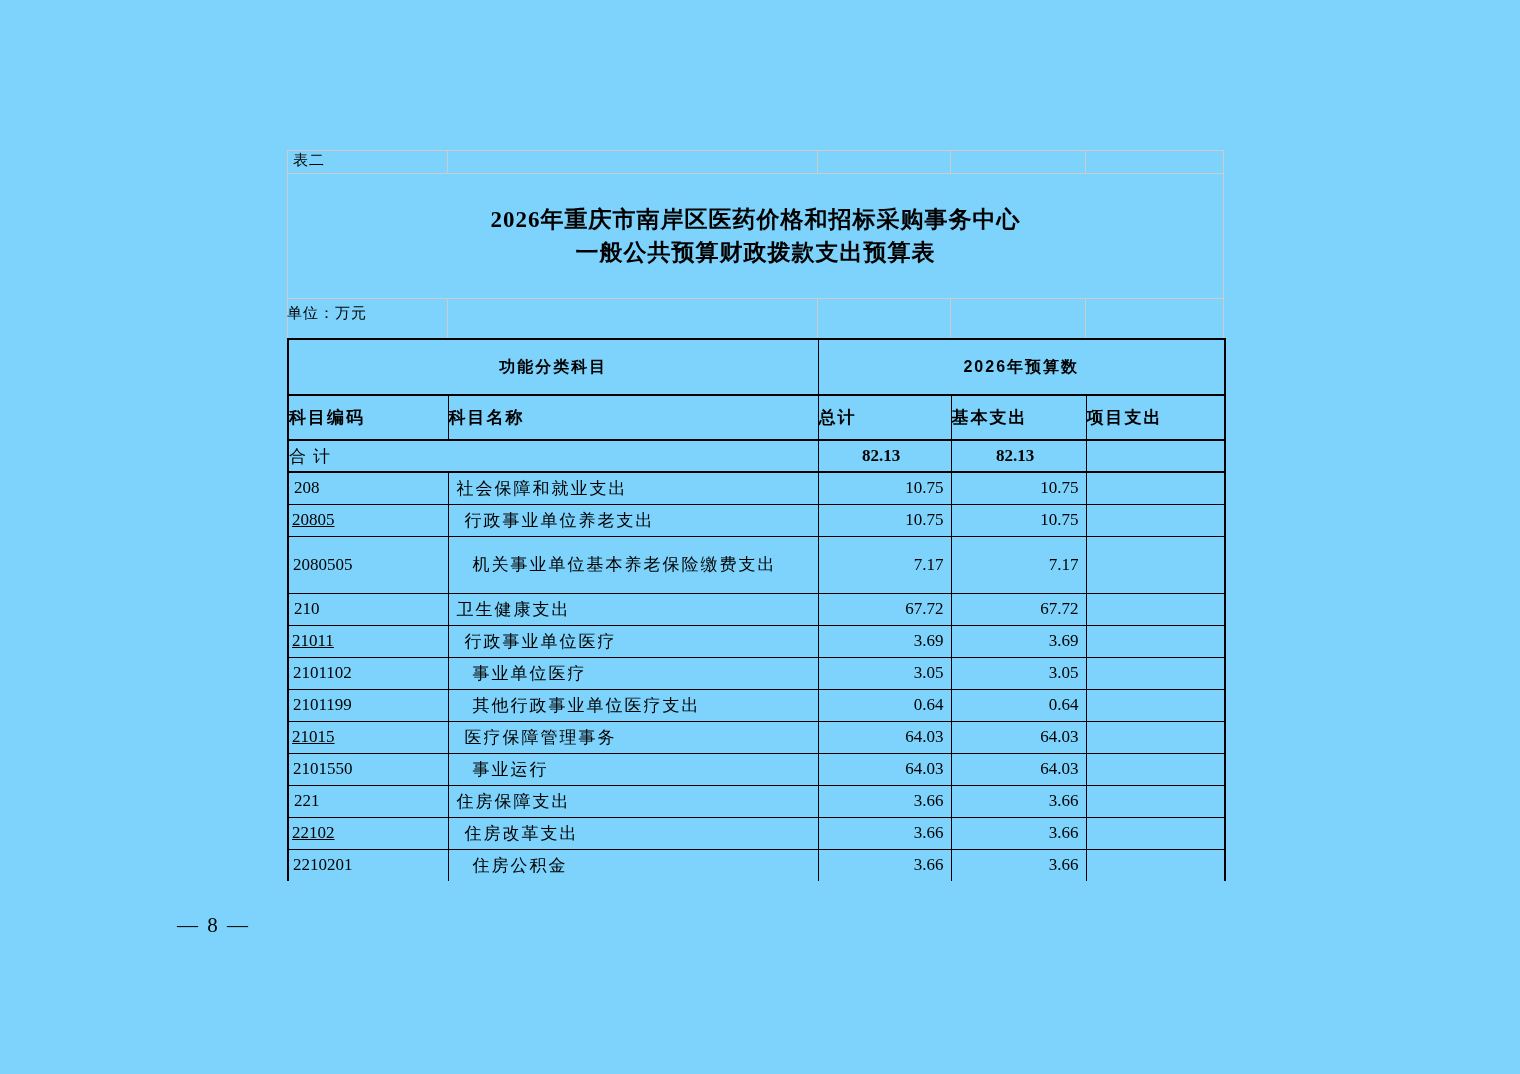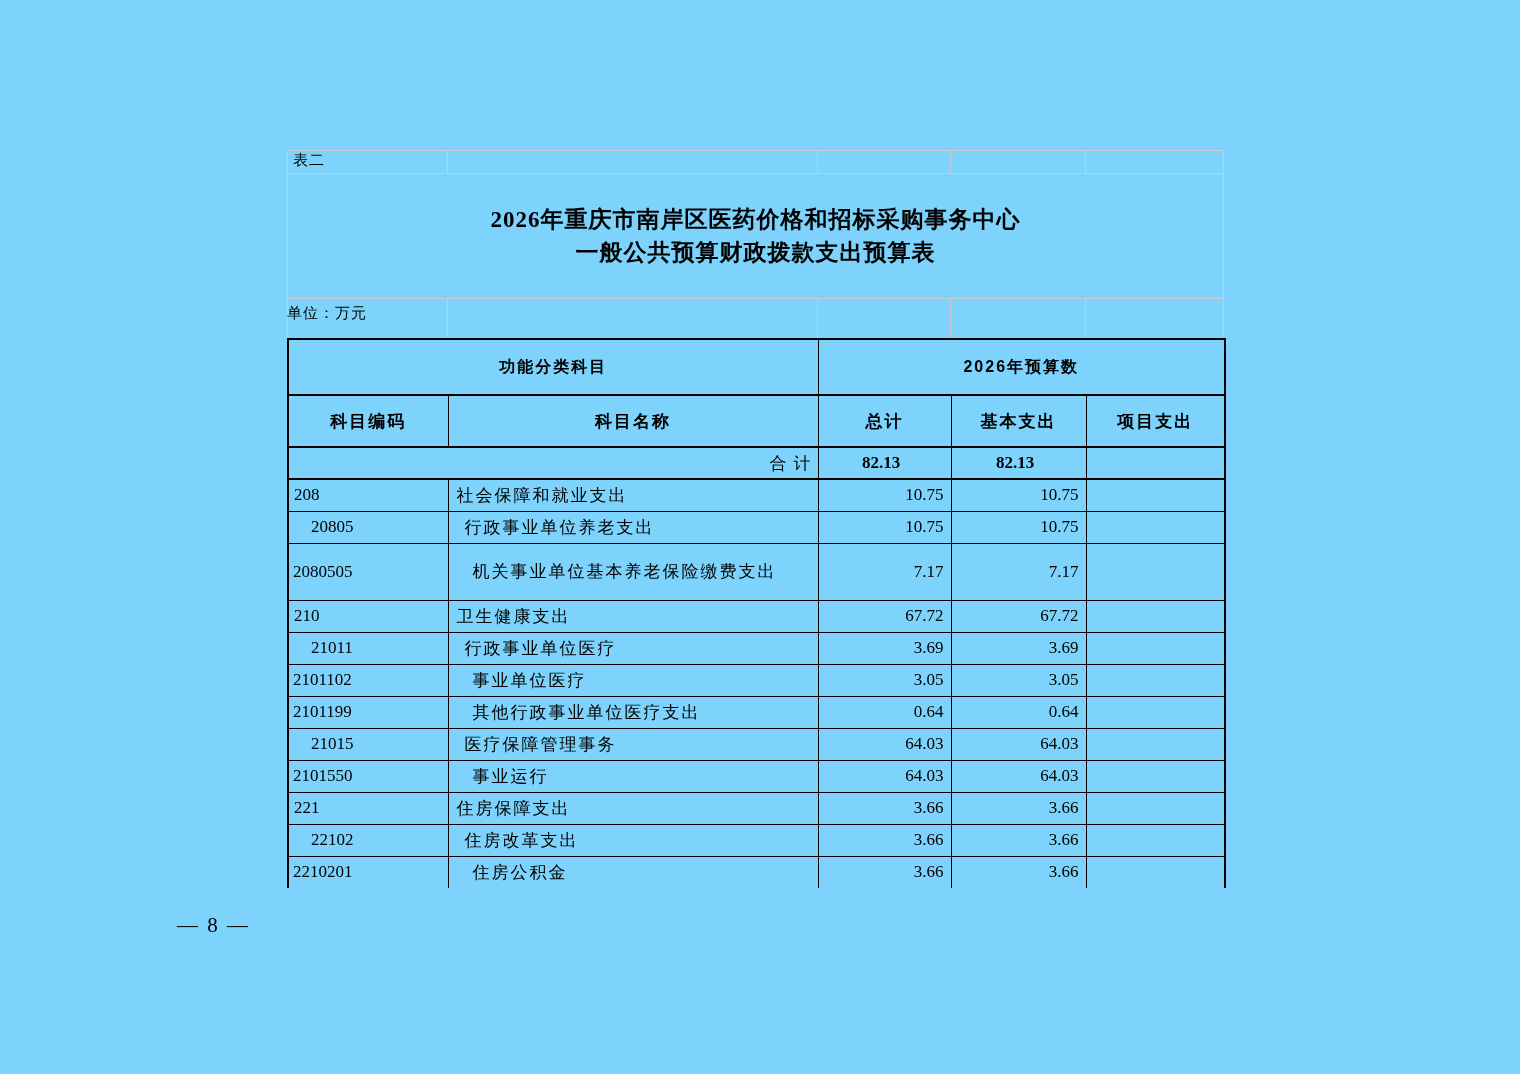--- a/index.html
+++ b/index.html
@@ -59,42 +59,42 @@
     font-size: 17px;
     overflow: hidden; white-space: nowrap;
   }
   tr.hdr1 th {
     height: 56px; text-align: center;
     font-family: "Liberation Sans", "DejaVu Sans", sans-serif;
     font-weight: bold; font-size: 16px; letter-spacing: 2px;
     border-bottom-width: 2px;
   }
   tr.hdr2 th {
-    height: 52px; text-align: center;
+    height: 45px; text-align: left;
     font-family: "Liberation Sans", "DejaVu Sans", sans-serif;
     font-weight: bold; font-size: 17px; letter-spacing: 2px;
     border-bottom-width: 2.5px;
   }
   tr.data td { height: 32px; }
   tr.tall td { height: 57px; }
 
   td.cell-code { text-align: left; font-size: 17px; }
   td.cell-name { text-align: left; font-size: 17px; letter-spacing: 2px; margin-left: 30px; }
   td.cell-num  { text-align: right; padding-right: 7px; font-size: 18px; }
 
   tr.lvl1 td.cell-code { padding-left: 5px; }
-  tr.lvl2 td.cell-code { padding-left: 22px; }
+  tr.lvl2 td.cell-code { padding-left: 3px; text-decoration: underline; }
   tr.lvl3 td.cell-code { padding-left: 4px; }
   tr.lvl1 td.cell-name { padding-left: 8px; }
   tr.lvl2 td.cell-name { padding-left: 16px; }
   tr.lvl3 td.cell-name { padding-left: 24px; }
 
   tr.row-total td { border-bottom-width: 2.5px; text-align: center; }
   tr.row-total td.cell-label {
-    text-align: right; letter-spacing: 7px; font-size: 17px;
+    text-align: left; letter-spacing: 7px; font-size: 17px;
   }
   tr.row-total td.cell-num { font-weight: bold; }
 
   tr.row-cut td { border-bottom: none; }
 
   
   .page-number {
     position: absolute; left: 177px; top: 913px;
     font-size: 21px; letter-spacing: 2px;
   }

